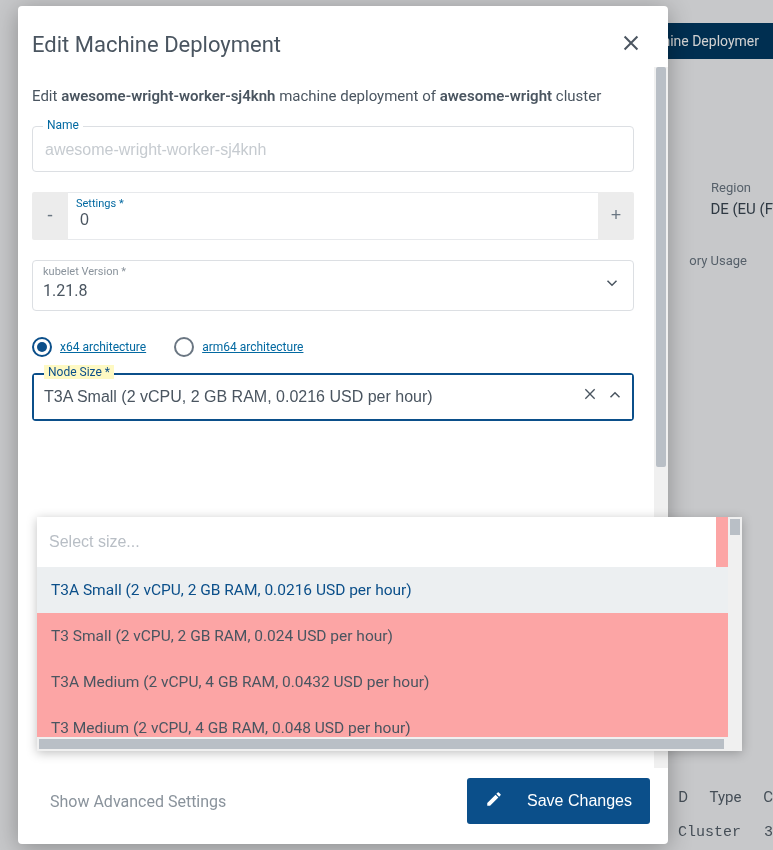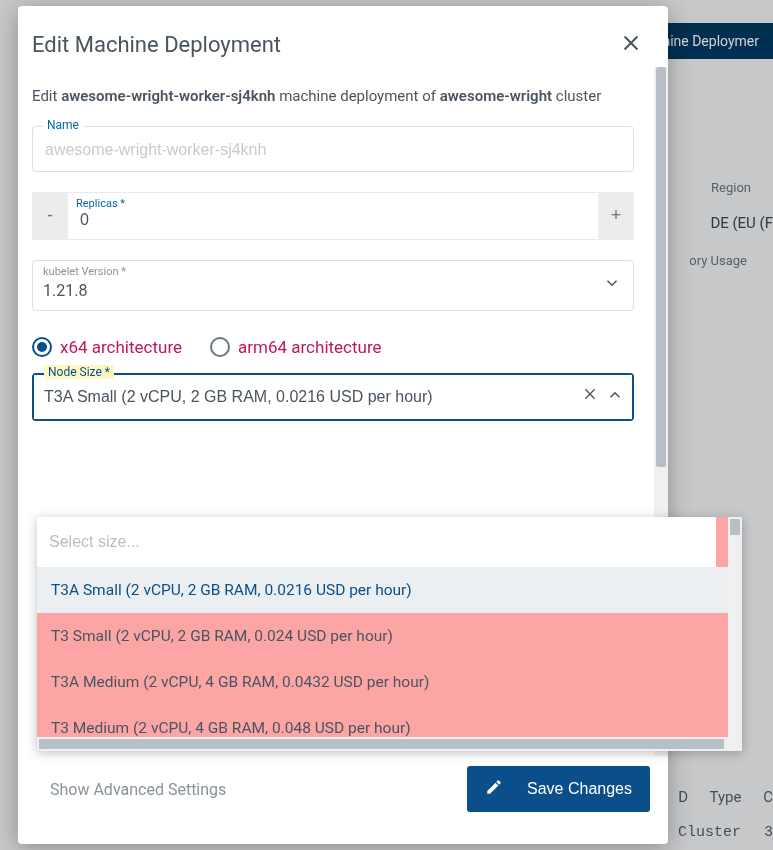--- a/index.html
+++ b/index.html
@@ -6,21 +6,21 @@
   html, body { width: 773px; height: 850px; overflow: hidden; font-family: -apple-system, BlinkMacSystemFont, "Segoe UI", Roboto, sans-serif; }
   body { background: #e9ecef; position: relative; }
 
   
   .bg { position: absolute; inset: 0; background: #f3f5f7; filter: grayscale(0%); }
   .bg-mask { position: absolute; inset: 0; background: rgba(0,0,0,0.18); }
   .bg-top-btn { position: absolute; top: 23px; right: 0; background: #003a63; color: #fff; padding: 10px 14px; font-size: 14px; }
   .bg-label { position: absolute; font-size: 13px; color: #6a7682; }
   .bg-label.region-label { top: 180px; right: 22px; text-align: center; }
   .bg-value { position: absolute; font-size: 15px; color: #3a4652; }
-  .bg-value.region-value { top: 214px; right: 0; }
+  .bg-value.region-value { top: 200px; right: 0; }
   .bg-label.usage-label { top: 253px; right: 26px; }
   .bg-row1 { position: absolute; bottom: 44px; right: 0; color: #55606b; font-size: 15px; }
   .bg-row1 span:first-child { margin-right: 18px; }
   .bg-row2 { position: absolute; bottom: 9px; right: 0; color: #55606b; font-size: 15px; font-family: Liberation Mono, monospace; }
   .bg-row2 span { margin-left: 14px; }
 
   
   .modal { position: absolute; top: 6px; left: 18px; width: 650px; height: 838px; background: #fff; border-radius: 4px; box-shadow: 0 4px 24px rgba(0,0,0,0.3); display: flex; flex-direction: column; }
   .modal-header { display: flex; align-items: center; justify-content: space-between; padding: 22px 22px 6px 14px; }
   .modal-title { font-size: 22px; color: #4a5560; font-weight: 400; }
@@ -56,21 +56,21 @@
   .select-label { position: absolute; top: 4px; left: 10px; font-size: 11px; color: #8a939c; }
   .select-value { padding: 20px 40px 10px 10px; font-size: 16px; color: #4a5560; }
   .select-chevron { position: absolute; right: 12px; top: 50%; transform: translateY(-50%); color: #4a5560; }
 
   
   .radio-row { display: flex; gap: 28px; margin-bottom: 16px; align-items: center; }
   .radio { display: flex; align-items: center; gap: 8px; cursor: pointer; }
   .radio-outer { width: 20px; height: 20px; border: 2px solid #0b4f8a; border-radius: 50%; display: flex; align-items: center; justify-content: center; }
   .radio-outer.unchecked { border-color: #6a7682; }
   .radio-inner { width: 10px; height: 10px; background: #0b4f8a; border-radius: 50%; }
-  .radio-label { font-size: 17px; color: #be185d; }
+  .radio-label { font-size: 12px; color: #0369a1; text-decoration: underline; }
 
   
   .combo { position: relative; border: 2px solid #0b4f8a; border-radius: 4px; margin-right: 20px; }
   .combo-label { position: absolute; top: -10px; left: 10px; background: #fef9c3; padding: 0 4px; font-size: 12px; color: #0b4f8a; }
   .combo-input { width: 100%; border: none; outline: none; font-size: 16px; padding: 13px 70px 13px 10px; color: #4a5560; }
   .combo-actions { position: absolute; right: 8px; top: 50%; transform: translateY(-50%); display: flex; gap: 8px; color: #4a5560; }
   .combo-actions span { cursor: pointer; }
 
   
   .dropdown { position: absolute; left: 37px; top: 517px; width: 705px; background: #fca5a5; box-shadow: 0 2px 10px rgba(0,0,0,0.25); z-index: 20; }
@@ -78,21 +78,21 @@
   .dropdown-thumb { position: absolute; right: 2px; top: 2px; width: 10px; height: 16px; background: #b9bfc6; }
   .dropdown-thumb2 { position: absolute; left: 2px; bottom: 2px; height: 10px; width: 685px; background: #b9bfc6; }
   .dropdown-track2 { position: absolute; left: 0; bottom: 0; height: 14px; width: 100%; background: #f0f0f0; }
   .dd-search { width: calc(100% - 26px); border: none; outline: none; font-size: 16px; padding: 16px 12px; color: #4a5560; }
   .dd-search::placeholder { color: #b8bec5; }
   .dd-list { }
   .dd-item { padding: 14px 14px; font-size: 15.5px; color: #4a5560; cursor: pointer; }
   .dd-item.selected { background: #eceff1; color: #0b4f8a; }
 
   
-  .modal-footer { display: flex; align-items: center; justify-content: space-between; padding: 10px 18px 32px 32px; }
+  .modal-footer { display: flex; align-items: center; justify-content: space-between; padding: 10px 18px 20px 32px; }
   .adv-link { font-size: 16px; color: #8a939c; cursor: pointer; }
   .save-btn { background: #0b4f8a; color: #fff; border: none; border-radius: 3px; padding: 12px 18px; font-size: 16px; display: flex; align-items: center; gap: 24px; cursor: pointer; }
   .save-btn svg { width: 18px; height: 18px; }
 
 </style>
 </head>
 <body>
 
 <div class="bg">
   <div class="bg-top-btn">hine Deploymer</div>
@@ -135,21 +135,21 @@
     </div>
 
     <div class="field">
       <span class="field-label">Name</span>
       <input class="field-input disabled" disabled="" value="awesome-wright-worker-sj4knh" style="">
     </div>
 
     <div class="replicas-wrap">
       <button class="step-btn">-</button>
       <div class="replicas-field">
-        <span class="field-label">Replicas *</span>
+        <span class="field-label">Settings *</span>
         <input value="0" style="">
       </div>
       <button class="step-btn">+</button>
     </div>
 
     <div class="select-field">
       <span class="select-label">kubelet Version *</span>
       <div class="select-value">1.21.8</div>
       <span class="select-chevron">
         <svg width="18" height="18" viewBox="0 0 24 24" fill="none" stroke="currentColor" stroke-width="2">

